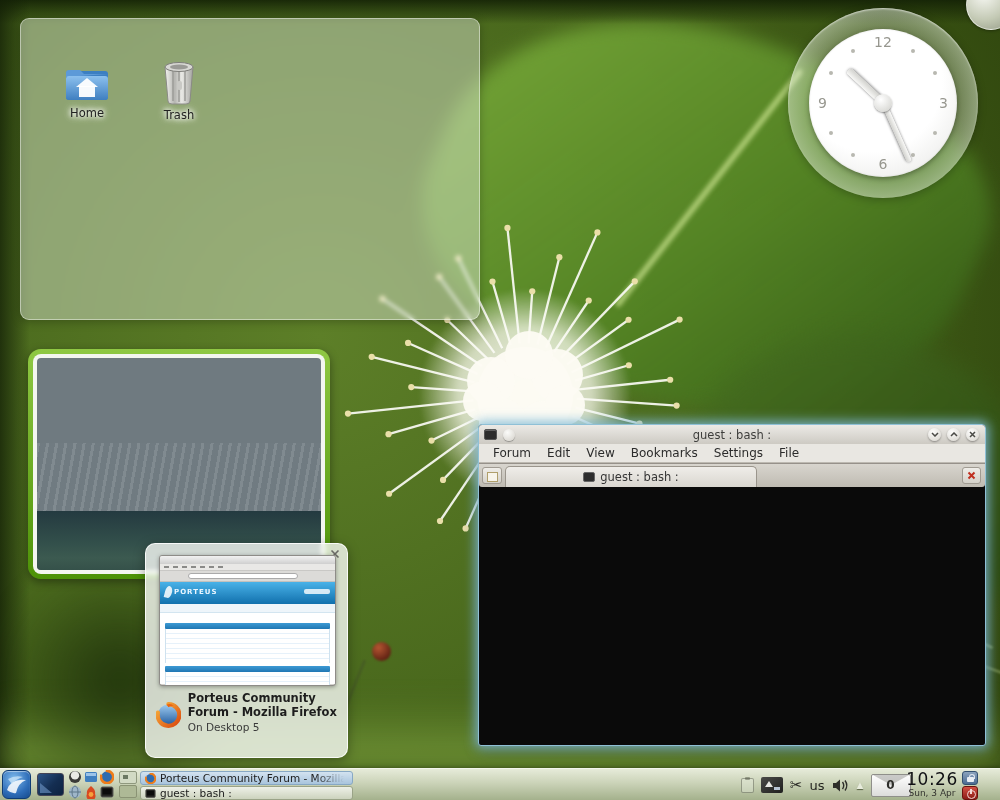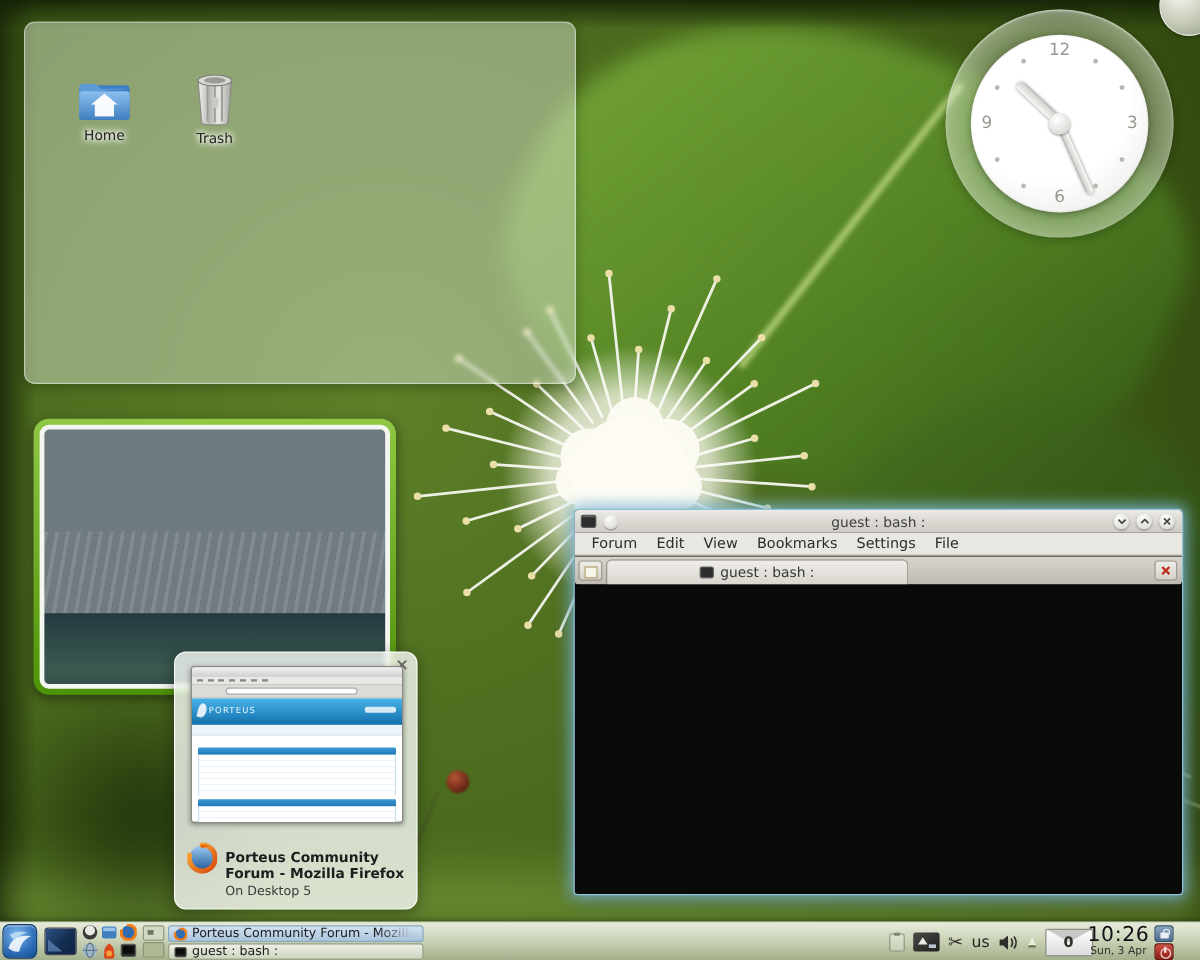--- a/index.html
+++ b/index.html
@@ -99,30 +99,30 @@
   .tooltip-close { position:absolute; top:5px; right:7px; width:10px; height:10px; }
   .thumb { position:absolute; left:13px; top:11px; width:177px; height:131px; background:#d4d2ce;
     border:1px solid #8e8c88; border-radius:3px; box-shadow:0 1px 4px rgba(0,0,0,.35); overflow:hidden; }
   .thumb-title { height:8px; background:linear-gradient(#f2f2f2,#cfcfcf); }
   .thumb-menu { height:7px; background:#e9e8e6; border-bottom:1px solid #c9c8c5;
     background-image:repeating-linear-gradient(90deg, #8a8a88 0 5px, transparent 5px 9px); background-size:60px 2px; background-position:4px 2px; background-repeat:no-repeat; }
   .thumb-tool { position:relative; height:11px; background:#dcdbd8; border-bottom:1px solid #c2c1be; }
   .thumb-addr { position:absolute; left:28px; top:2px; width:110px; height:6px; background:#fff; border:1px solid #aaa; border-radius:3px; }
   .thumb-page { position:relative; height:calc(100% - 27px); background:#fff; }
   .thumb-banner { position:relative; height:22px; background:linear-gradient(180deg,#49b2e8,#1170ad); }
-  .thumb-banner .site { position:absolute; left:14px; top:6px; font-size:7px; font-weight:normal; color:#eaf6ff; letter-spacing:1px; }
+  .thumb-banner .site { position:absolute; left:14px; top:6px; font-size:7px; font-weight:bold; color:#eaf6ff; letter-spacing:1px; }
   .thumb-banner .logo { position:absolute; left:5px; top:4px; width:7px; height:12px; background:rgba(255,255,255,.85); border-radius:50% 50% 50% 0; transform:rotate(14deg); }
   .thumb-banner .badge { position:absolute; right:5px; top:7px; width:26px; height:5px; background:rgba(255,255,255,.8); border-radius:2px; }
   .thumb-crumb { height:9px; background:#eef5fa; border-bottom:1px solid #d3e5f0; }
   .thumb-tablewrap { position:absolute; left:5px; right:5px; top:38px; bottom:4px; }
   .thumb-thead { height:6px; background:linear-gradient(#3d9ad4,#2077b3); border-radius:1px; margin-top:3px; }
   .thumb-rows { background:repeating-linear-gradient(180deg, #ffffff 0 4px, #e6f1fa 4px 5px);
     border-left:1px solid #cfe2ef; border-right:1px solid #cfe2ef; }
   .tt-body { position:absolute; left:10px; top:148px; right:8px; display:flex; gap:7px; }
-  .tt-text { font-size:11.5px; font-weight:bold; color:#1d1d1d; line-height:1.18;margin-top:16px; }
+  .tt-text { font-size:11.5px; font-weight:bold; color:#1d1d1d; line-height:1.18; }
   .tt-sub { font-size:10.5px; font-weight:normal; color:#3a3a3a; margin-top:2px; }
 
   
   .konsole { position:absolute; left:478px; top:424px; width:508px; height:322px;
     background:#0a0a0a; border:1px solid #8fc0d6; border-radius:4px 4px 3px 3px;
     box-shadow:0 0 12px 3px rgba(140,205,235,.8), 0 4px 14px rgba(0,0,0,.45); display:flex; flex-direction:column; }
   .kt-titlebar { position:relative; height:19px; background:linear-gradient(180deg,#eceae6,#cdcac3);
     border-radius:3px 3px 0 0; display:flex; align-items:center; }
   .kt-title { position:absolute; left:0; width:100%; text-align:center; font-size:11.5px; color:#3e3e3c; }
   .kt-winicon { margin-left:5px; width:13px; height:11px; background:#2d2d2d; border:1px solid #555; border-radius:2px;

